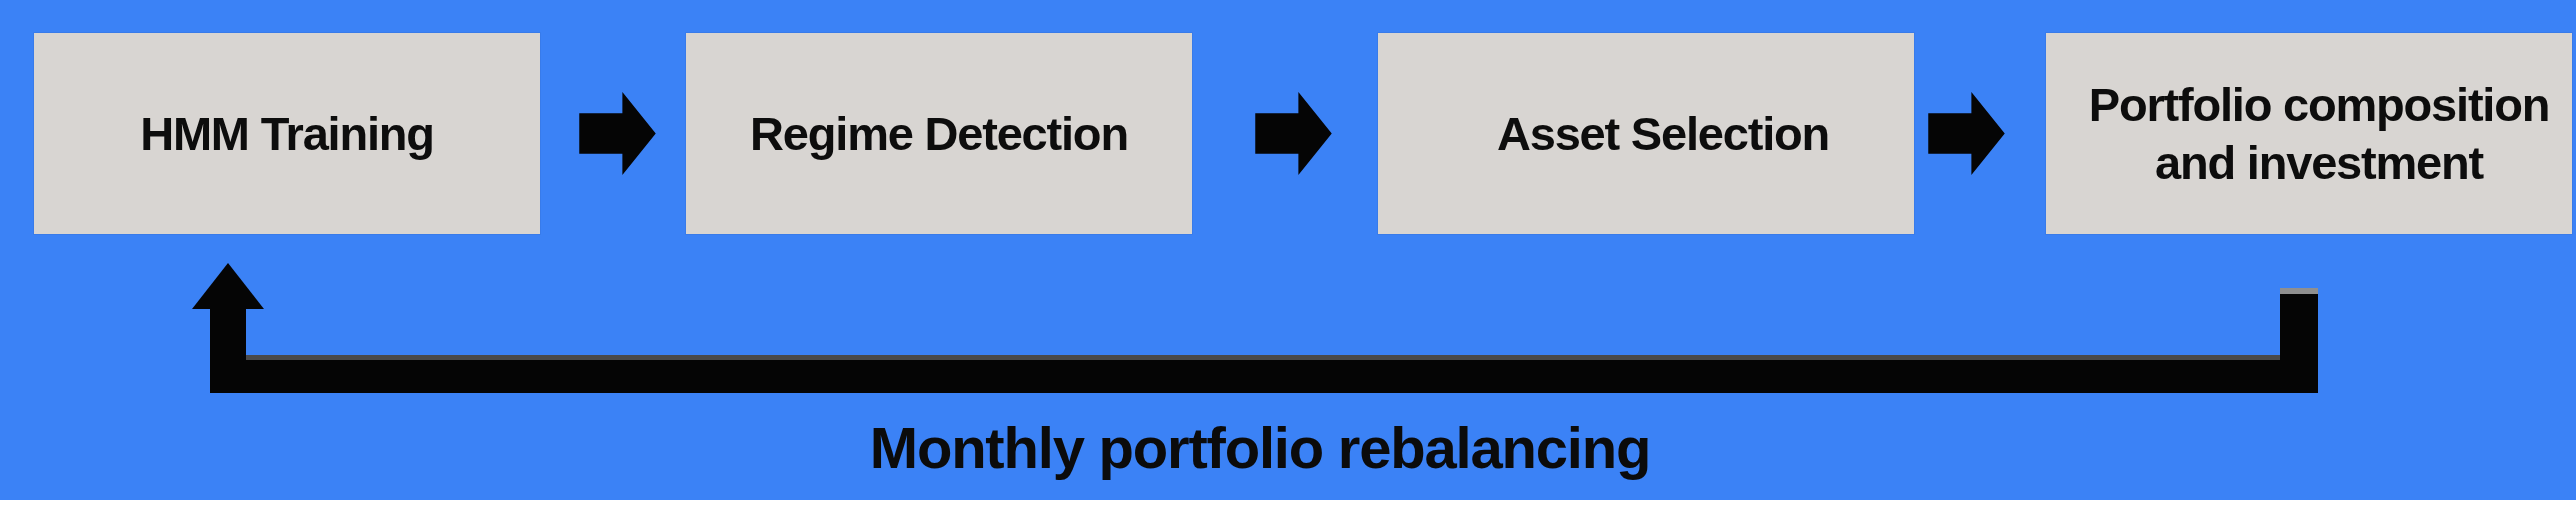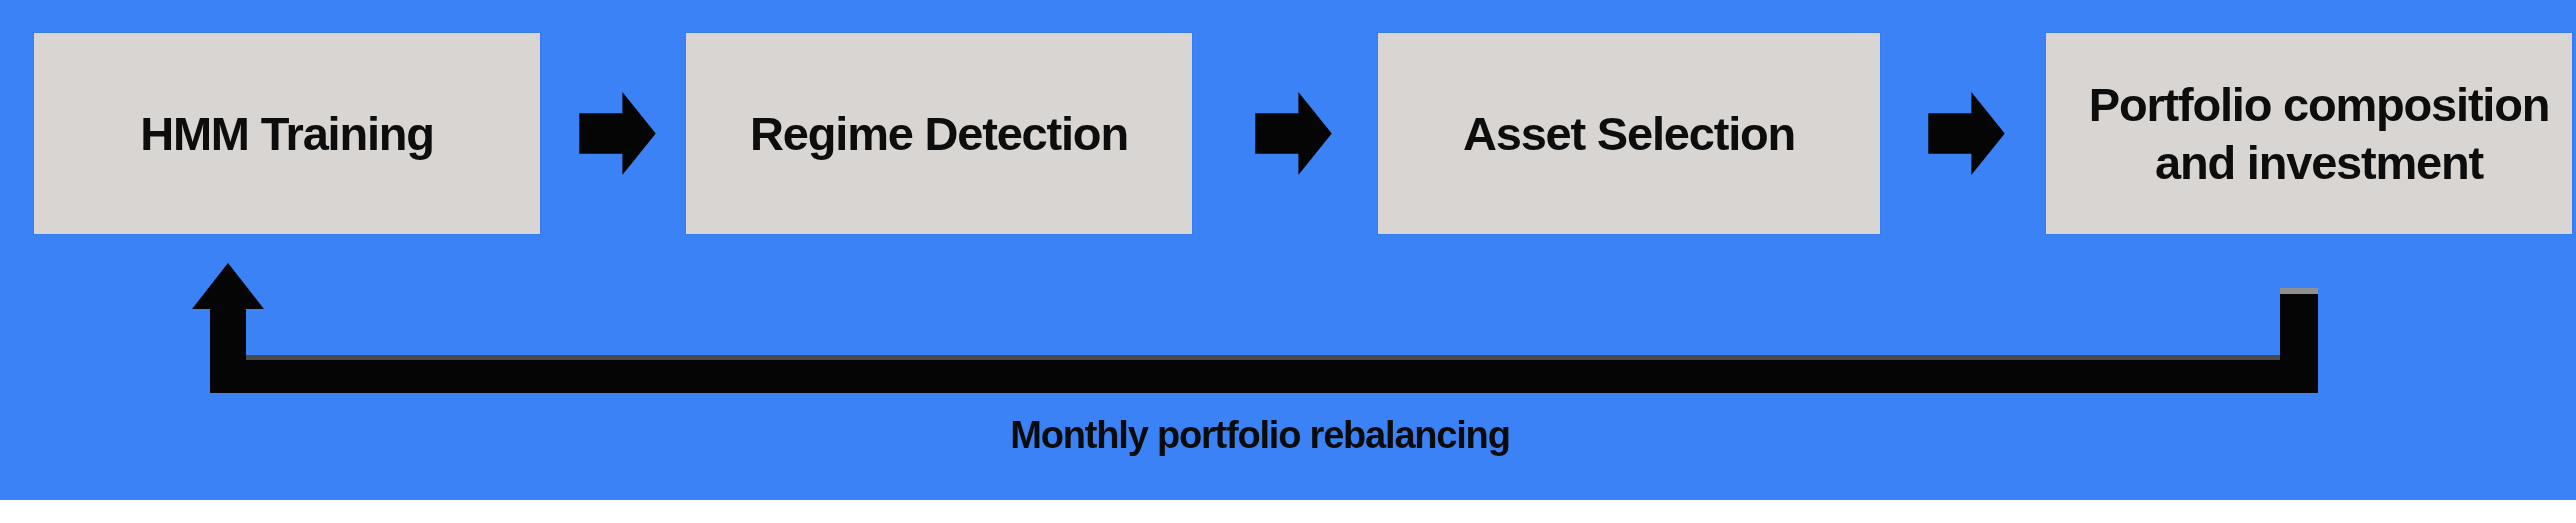--- a/index.html
+++ b/index.html
@@ -30,21 +30,21 @@
   .step-label {
     font-weight: 700;
     font-size: 47px;
     line-height: 1.22;
     letter-spacing: -1.2px;
     color: #0d0d0d;
     padding: 0 19.6px;
   }
   .box-1 { left: 34px;   width: 506px; }
   .box-2 { left: 686px;  width: 506px; }
-  .box-3 { left: 1378px; width: 502px; }
+  .box-3 { left: 1378px; width: 502px; padding-left: 34px; }
   .box-4 { left: 2046px; width: 506px; padding-left: 20px; }
 
   
   .flow-arrow {
     position: absolute;
     top: 92px;
     width: 77px;
     height: 83px;
   }
   .arrow-1 { left: 579px; }
@@ -95,21 +95,21 @@
     box-sizing: border-box;
     z-index: 2;
   }
   .loop-label {
     position: absolute;
     left: 491px;
     top: 414px;
     width: 1538px;
     text-align: center;
     font-weight: 700;
-    font-size: 38px;
+    font-size: 58px;
     letter-spacing: -1.2px;
     color: #0b0b0b;
   }
 </style>
 </head>
 <body>
 
 <div class="canvas">
 
   <div class="step-box box-1">

